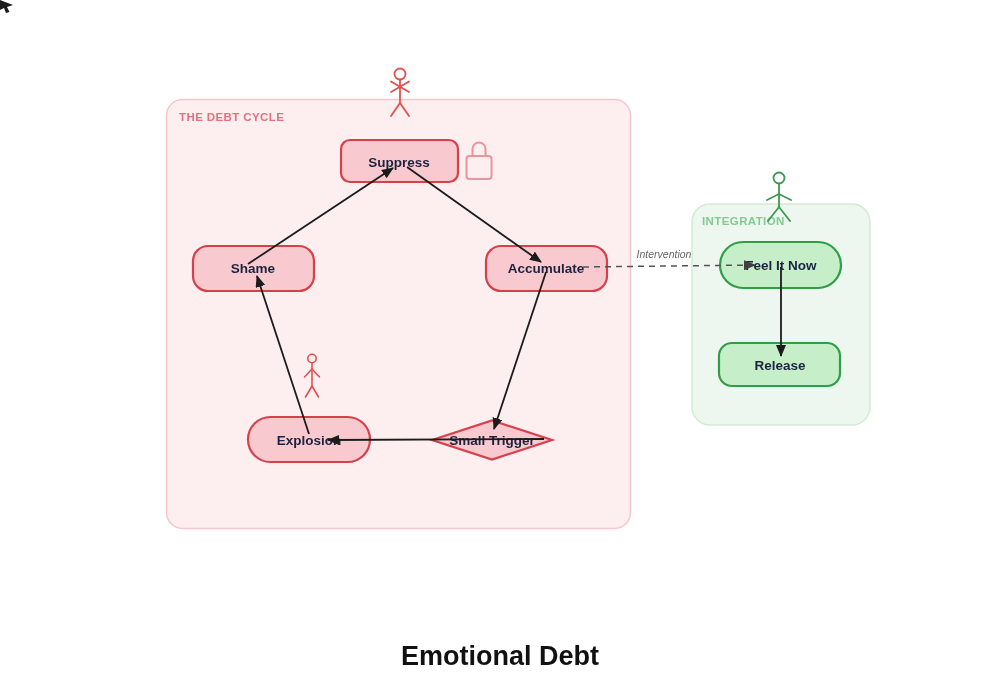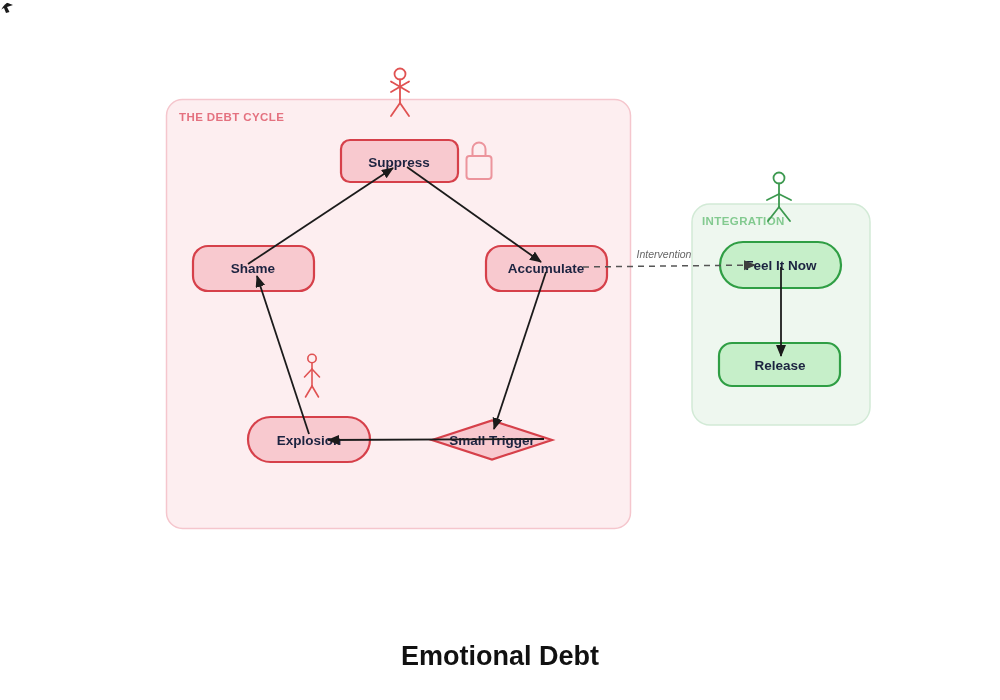--- a/index.html
+++ b/index.html
@@ -3,21 +3,20 @@
 <meta charset="utf-8">
 <style>
   html, body { margin: 0; padding: 0; background: #ffffff; }
   #stage {
     position: relative;
     width: 1000px;
     height: 700px;
     background: #ffffff;
     font-family: "Liberation Sans", sans-serif;
     overflow: hidden;
-    border-radius: 16px;
   }
   svg { display: block; }
   .group-label {
     font-size: 11.5px;
     font-weight: bold;
     letter-spacing: 0.4px;
   }
   .node-label {
     font-size: 13.5px;
     font-weight: bold;

